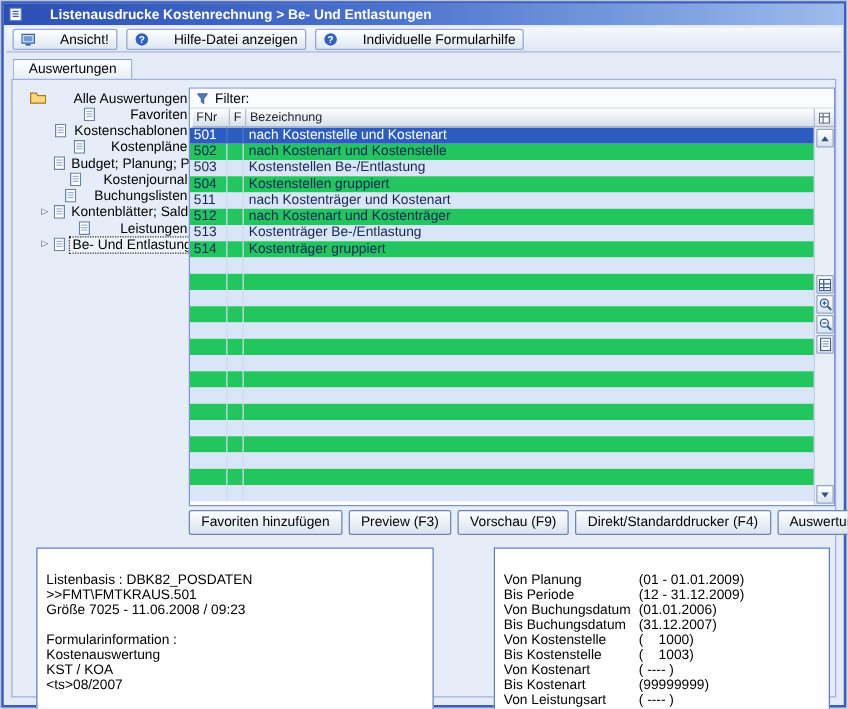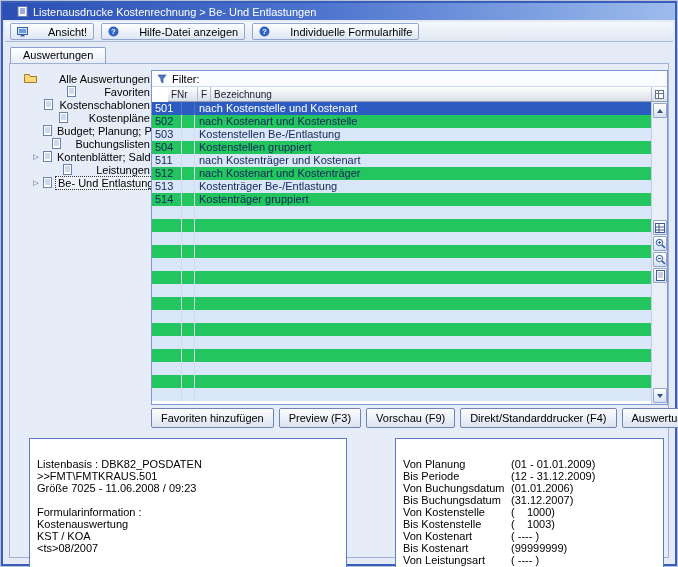--- a/index.html
+++ b/index.html
@@ -12,22 +12,22 @@
     overflow:hidden;
   }
   .window{
     position:absolute;left:1px;top:1px;right:1px;bottom:1px;
     border:2px solid #3a5cba;background:#e4eaf6;
   }
   
   .titlebar{
     position:absolute;left:0;top:0;right:0;height:17px;
     background:linear-gradient(90deg,#2b4fb5 0%,#4a72cd 45%,#9dbcec 100%);
-    color:#fff;font-weight:normal;font-size:11px;
-    display:flex;align-items:center;gap:5px;padding:0 14px;
+    color:#fff;font-weight:bold;font-size:11px;
+    display:flex;align-items:center;gap:22px;padding:0 4px;
   }
   .titlebar .title-text{white-space:nowrap;}
   
   .toolbar{
     position:absolute;left:2px;right:2px;top:19px;height:19px;
     background:linear-gradient(#f5f8fc,#e0e8f4);
     border-bottom:1px solid #a8b8d8;
     display:flex;align-items:center;gap:7px;padding:0 5px;
   }
   .tbtn{
@@ -57,21 +57,21 @@
   
   .panel{
     position:absolute;left:141px;top:6px;width:515px;height:333px;
     background:#fff;border:1px solid #7a96d8;
   }
   .filterbar{
     height:15px;display:flex;align-items:center;gap:5px;padding:0 5px;
     background:#fbfcff;border-bottom:1px solid #cdd9ec;
   }
   .ghead{
-    position:absolute;left:16px;right:0;top:16px;height:14px;display:flex;
+    position:absolute;left:2px;right:0;top:16px;height:14px;display:flex;
     background:linear-gradient(#ffffff,#d9dee9);
     border-bottom:1px solid #93a0b8;font-size:10px;color:#223;
   }
   .hc{display:flex;align-items:center;padding:0 3px;border-right:1px solid #b6bfd0;box-sizing:border-box;}
   .hc-fnr{width:30px;}
   .hc-f{width:13px;}
   .hc-bez{flex:1;}
   .hc-corner{width:15px;justify-content:center;border-right:none;}
   .gbody{position:absolute;left:0;right:15px;top:31px;bottom:0;overflow:hidden;}
   .grow{display:flex;height:13px;color:#15265a;}
@@ -233,20 +233,32 @@
         <div class="tree-row child">
           <span class="expander"></span>
           <span class="icn">
             <svg width="9" height="11" viewBox="0 0 9 11">
               <rect x="0.5" y="0.5" width="8" height="10" fill="#fff" stroke="#6a82b0"></rect>
               <line x1="2" y1="3" x2="7" y2="3" stroke="#9db4d8"></line>
               <line x1="2" y1="5" x2="7" y2="5" stroke="#9db4d8"></line>
               <line x1="2" y1="7" x2="7" y2="7" stroke="#9db4d8"></line>
             </svg>
           </span>
+          <span class="tree-label">Kostenjournal</span>
+        </div>
+        <div class="tree-row child">
+          <span class="expander"></span>
+          <span class="icn">
+            <svg width="9" height="11" viewBox="0 0 9 11">
+              <rect x="0.5" y="0.5" width="8" height="10" fill="#fff" stroke="#6a82b0"></rect>
+              <line x1="2" y1="3" x2="7" y2="3" stroke="#9db4d8"></line>
+              <line x1="2" y1="5" x2="7" y2="5" stroke="#9db4d8"></line>
+              <line x1="2" y1="7" x2="7" y2="7" stroke="#9db4d8"></line>
+            </svg>
+          </span>
           <span class="tree-label">Buchungslisten</span>
         </div>
         <div class="tree-row child">
           <span class="expander">▷</span>
           <span class="icn">
             <svg width="9" height="11" viewBox="0 0 9 11">
               <rect x="0.5" y="0.5" width="8" height="10" fill="#fff" stroke="#6a82b0"></rect>
               <line x1="2" y1="3" x2="7" y2="3" stroke="#9db4d8"></line>
               <line x1="2" y1="5" x2="7" y2="5" stroke="#9db4d8"></line>
               <line x1="2" y1="7" x2="7" y2="7" stroke="#9db4d8"></line>

